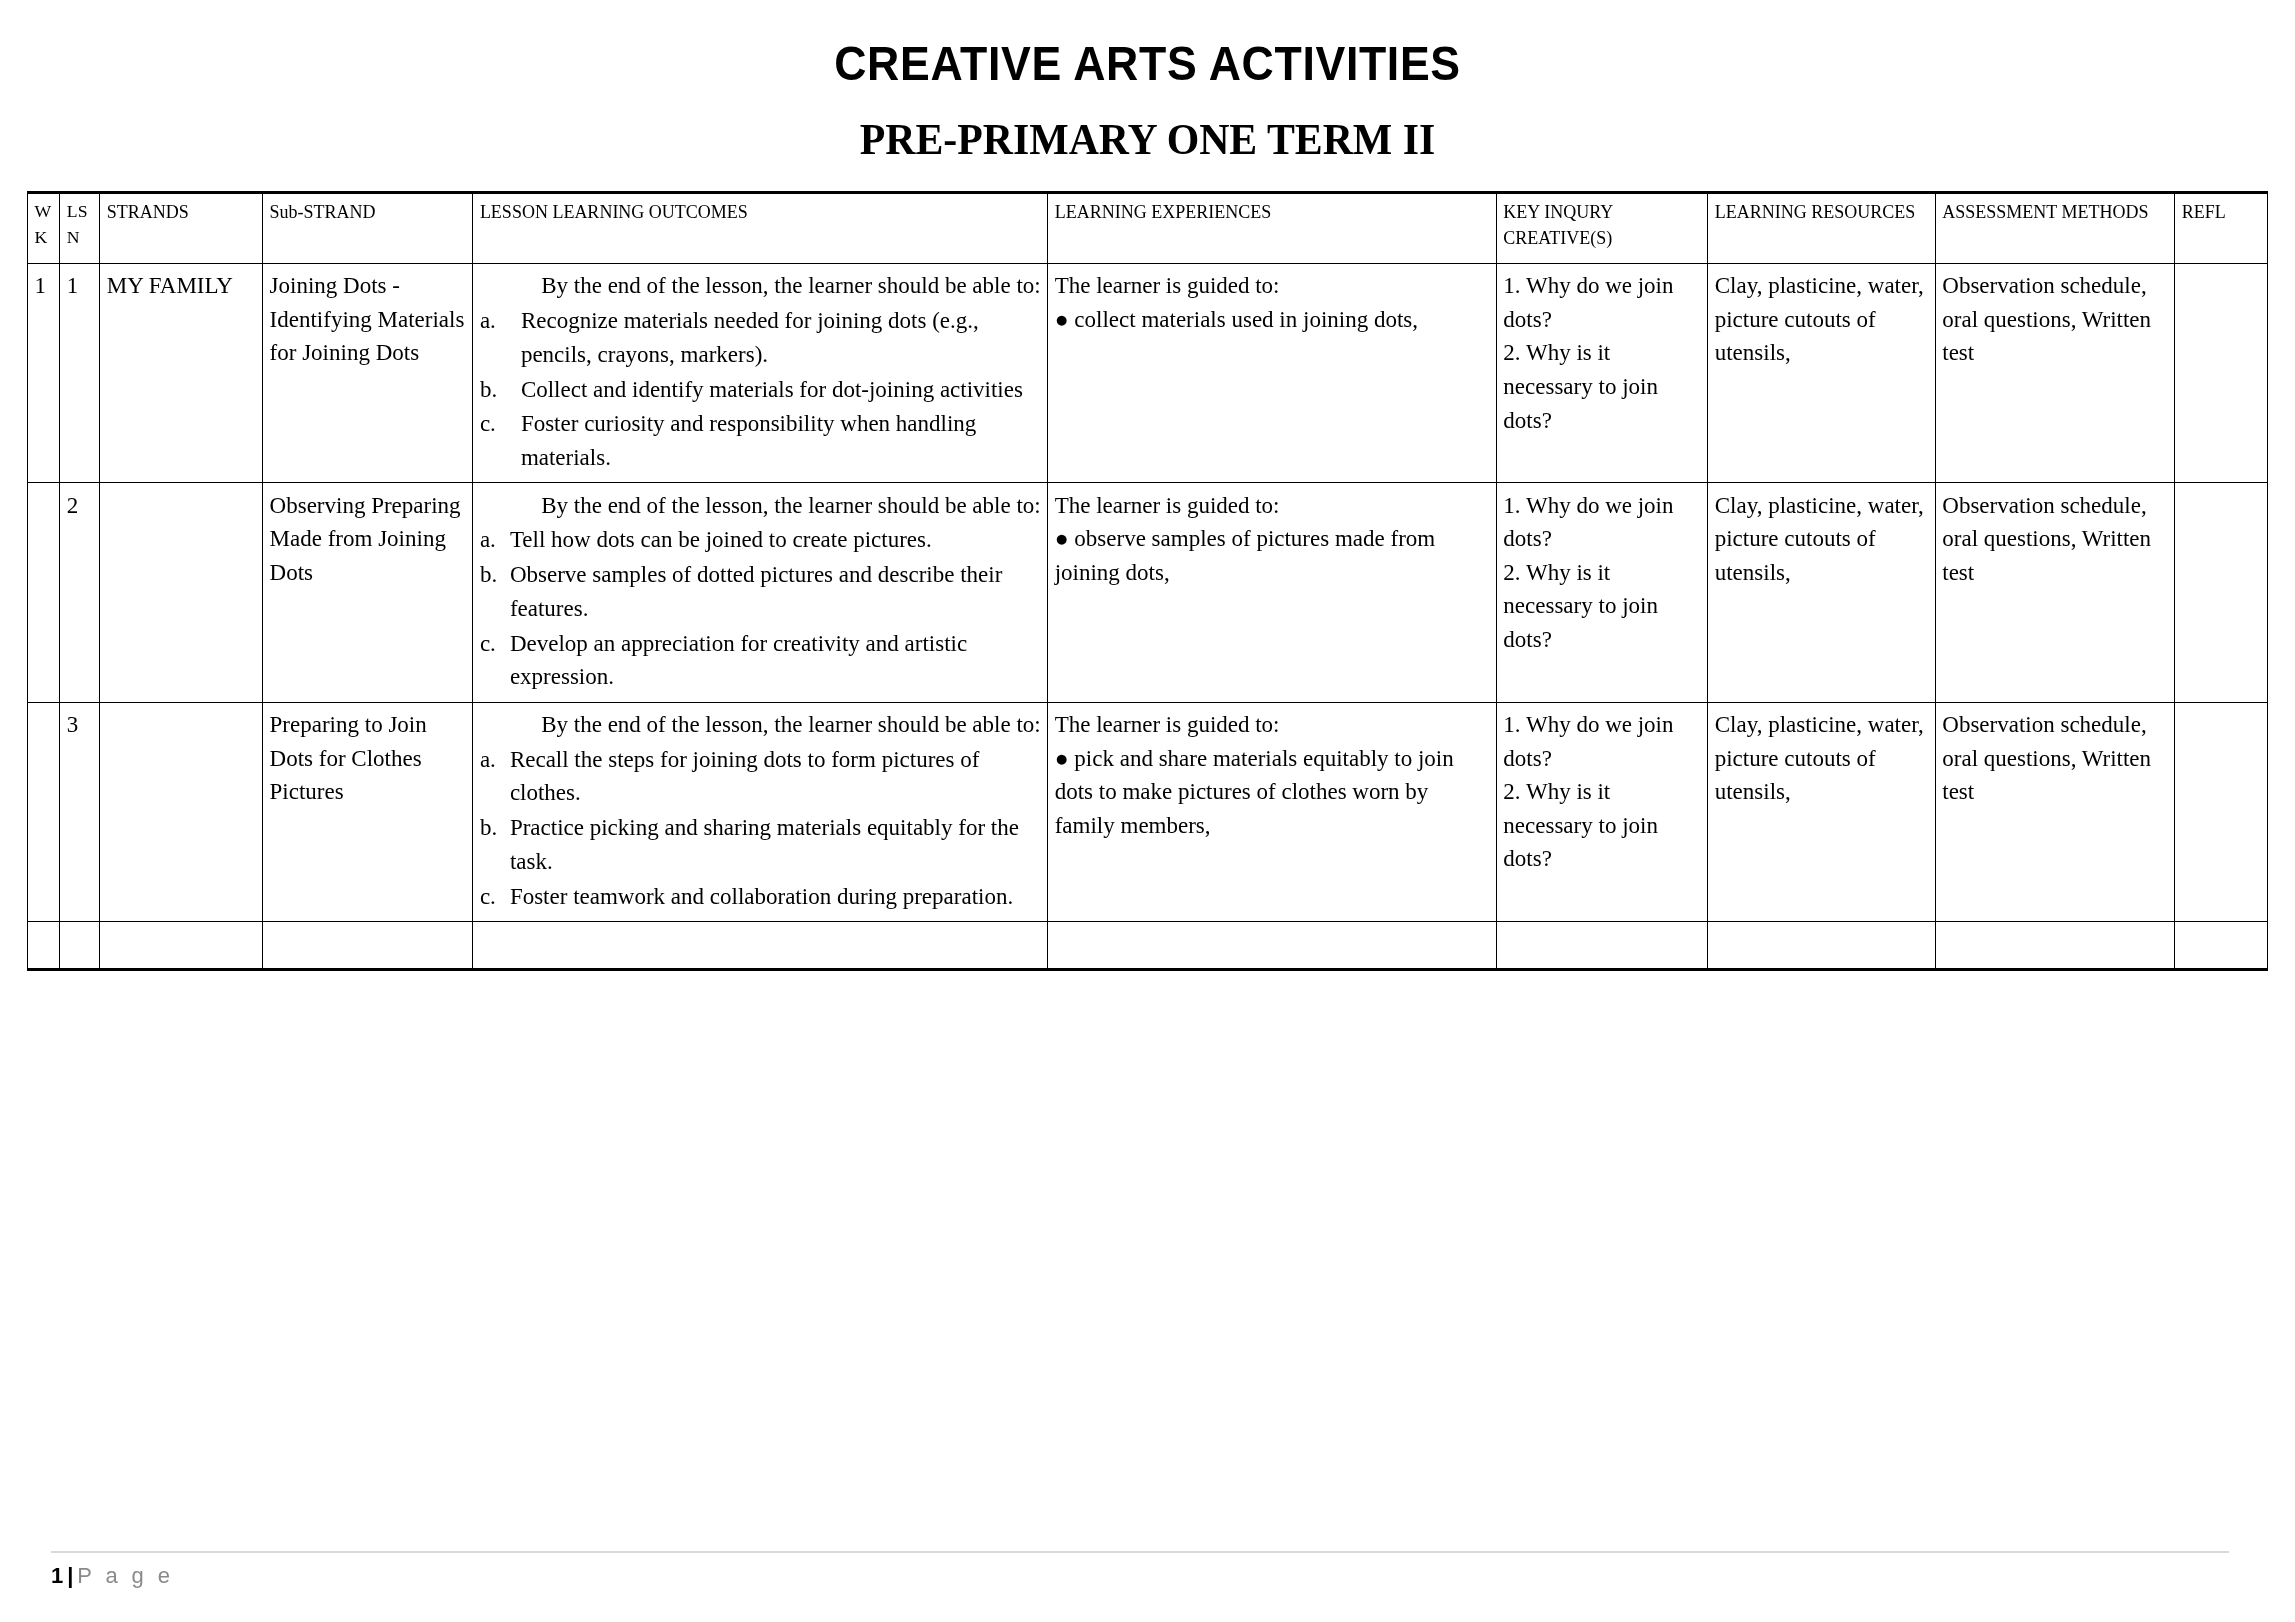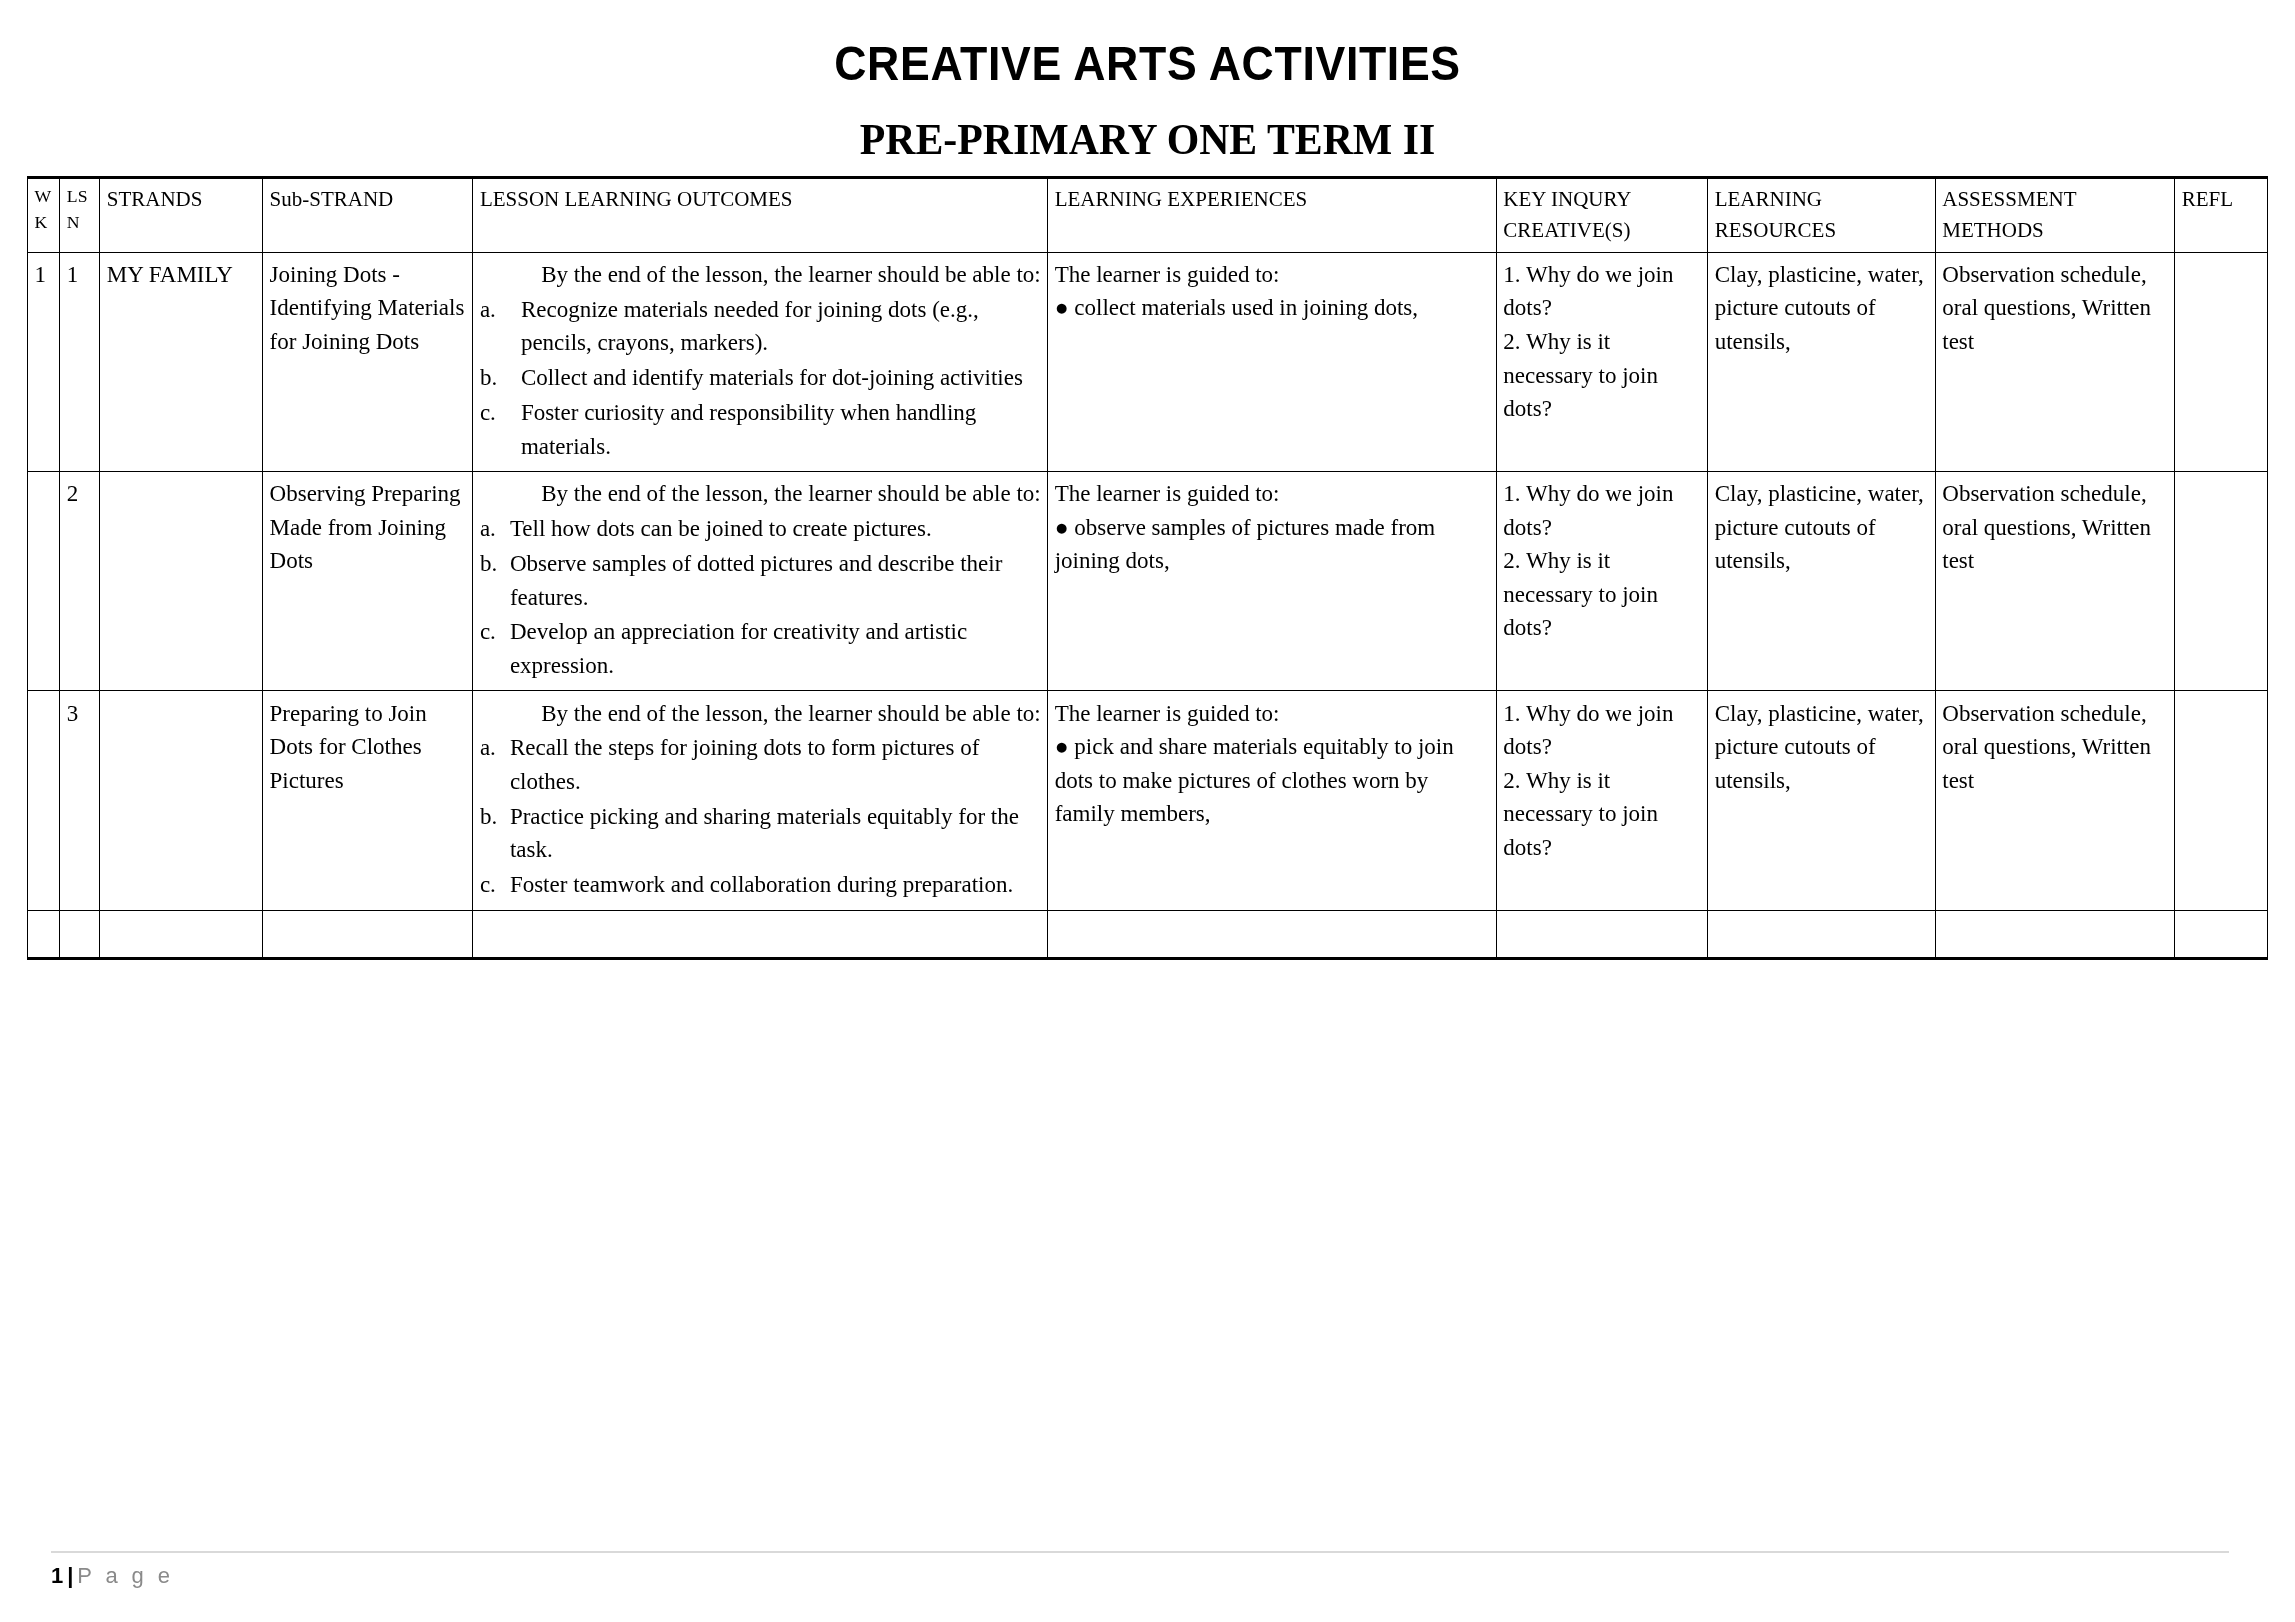--- a/index.html
+++ b/index.html
@@ -58,39 +58,39 @@
   .dots.w-teacher { width: 667px; }
   .dots.w-school  { width: 419px; }
   .dots.w-year    { width: 164px; }
   .dots.w-term    { width: 164px; }
   .gap-md { width: 30px; flex:0 0 auto; }
 
   
   table.sheet {
     width: 100%;
     border-collapse: collapse;
-    margin-top: 13px;
+    margin-top: 28px;
     table-layout: fixed;
     border-radius: 31px;
   }
   table.sheet td, table.sheet th {
     border: 1.3px solid #000;
     vertical-align: top;
     padding: 5.2px 6.5px 6.5px 6.5px;
     font-weight: normal;
     text-align: left;
   }
   table.sheet tr.hdr td {
     border-top: 3.3px solid #000;
   }
   table.sheet tr.hdr td,
   table.sheet tr.hdr th { }
 
   .hdr td {
-    font-size: 21px;
+    font-size: 18px;
     line-height: 1.45;
     height: 71px;
   }
   .hdr td.small { font-size: 17.7px; }
 
   .body-cell { font-size: 23px; line-height: 1.46; }
   .body-cell.lsn, .body-cell.wk { font-size: 23px; }
 
   
   col.c-wk   { width: 30px; }

